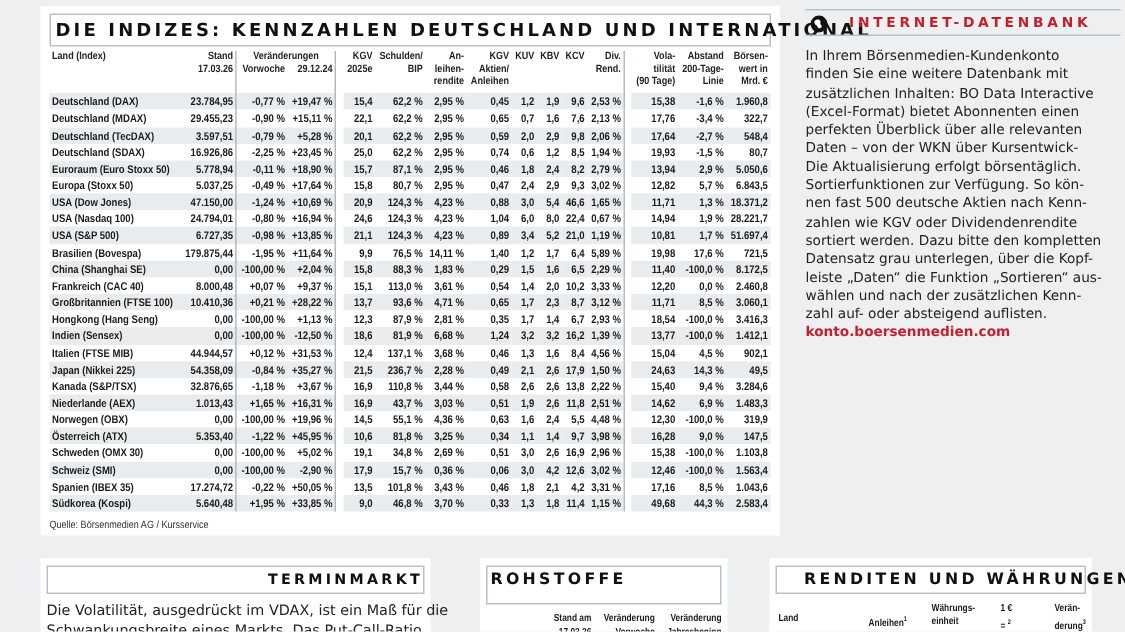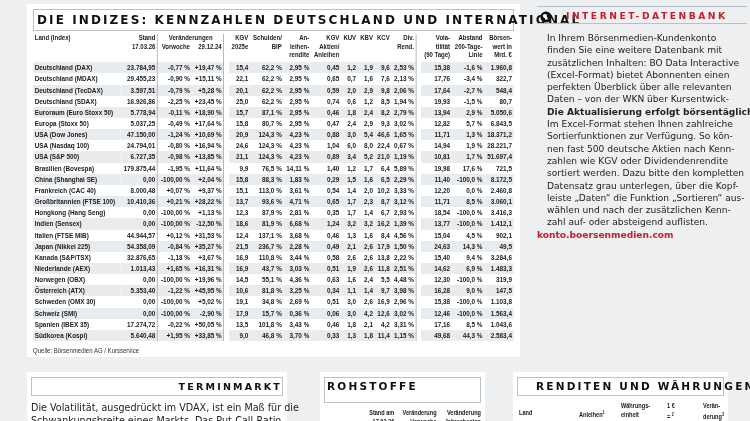--- a/index.html
+++ b/index.html
@@ -32,21 +32,21 @@
   .sep-l { border-left: 1px solid #a7b0b8; }
   .gap { width: 6px; padding: 0 !important; background: #fff !important; }
 
   #source-note { font-size: 7px; color: #333; margin-top: 6px; transform: scaleX(0.86); transform-origin: left; white-space: nowrap; }
 
   
   #sidebar { position: absolute; left: 537px; top: 6px; width: 210px; }
   #sidebar-header { border-top: 1px solid #b7c0c8; border-bottom: 1px solid #b7c0c8; height: 18px; display: flex; align-items: center; }
   #globe-icon { width: 12px; height: 12px; margin-left: 3px; margin-right: 14px; display: inline-block; }
   #sidebar-title { font-family: "DejaVu Sans", sans-serif; font-weight: bold; font-size: 9.2px; letter-spacing: 2.5px; color: #c3202e; white-space: nowrap; }
-  #sidebar-body { font-family: "DejaVu Sans", sans-serif; font-size: 9.1px; line-height: 12.3px; color: #222; margin-top: 8px; margin-left: 10px; }
+  #sidebar-body { font-family: "DejaVu Sans", sans-serif; font-size: 9.1px; line-height: 12.3px; color: #222; margin-top: 8px; }
   #sidebar-link { display: block; font-family: "DejaVu Sans", sans-serif; font-weight: bold; font-size: 9.1px; color: #c3202e; text-decoration: none; line-height: 12.3px; }
 
   
   #terminmarkt { left: 27px; top: 372px; width: 260px; height: 60px; padding: 5px 4px; }
   #terminmarkt-title { font-size: 9.5px; height: 19px; line-height: 17px; padding-left: 3px; text-align: right; }
   #terminmarkt-text { font-family: "DejaVu Sans", sans-serif; font-size: 9.6px; line-height: 13px; margin-top: 5px; white-space: nowrap; color: #222; }
 
   #rohstoffe { left: 320px; top: 372px; width: 165px; height: 60px; padding: 5px 4px; }
   #rohstoffe-title { font-size: 10.5px; height: 26px; line-height: 17px; padding-left: 2px; }
   .rs-heads { display: flex; justify-content: flex-end; gap: 10px; margin-top: 6px; font-size: 6.8px; font-weight: bold; line-height: 8.5px; transform: scaleX(0.82); transform-origin: right; }
@@ -613,22 +613,21 @@
     </span>
     <span id="sidebar-title">INTERNET-DATENBANK</span>
   </div>
   <div id="sidebar-body">
       <div style="white-space: nowrap;">In Ihrem Börsenmedien-Kundenkonto</div>
       <div style="white-space: nowrap;">finden Sie eine weitere Datenbank mit</div>
       <div style="white-space: nowrap;">zusätzlichen Inhalten: BO Data Interactive</div>
       <div style="white-space: nowrap;">(Excel-Format) bietet Abonnenten einen</div>
       <div style="white-space: nowrap;">perfekten Überblick über alle relevanten</div>
       <div style="white-space: nowrap;">Daten – von der WKN über Kursentwick-</div>
-      <div style="white-space: nowrap; font-weight: bold;">Die Aktualisierung erfolgt börsentäglich.</div>
-      <div style="white-space: nowrap;">Im Excel-Format stehen Ihnen zahlreiche</div>
+      <div style="white-space: nowrap;">Die Aktualisierung erfolgt börsentäglich.</div>
       <div style="white-space: nowrap;">Sortierfunktionen zur Verfügung. So kön-</div>
       <div style="white-space: nowrap;">nen fast 500 deutsche Aktien nach Kenn-</div>
       <div style="white-space: nowrap;">zahlen wie KGV oder Dividendenrendite</div>
       <div style="white-space: nowrap;">sortiert werden. Dazu bitte den kompletten</div>
       <div style="white-space: nowrap;">Datensatz grau unterlegen, über die Kopf-</div>
       <div style="white-space: nowrap;">leiste „Daten“ die Funktion „Sortieren“ aus-</div>
       <div style="white-space: nowrap;">wählen und nach der zusätzlichen Kenn-</div>
       <div style="white-space: nowrap;">zahl auf- oder absteigend auflisten.</div>
     </div>
   <a id="sidebar-link" href="#">konto.boersenmedien.com</a>

